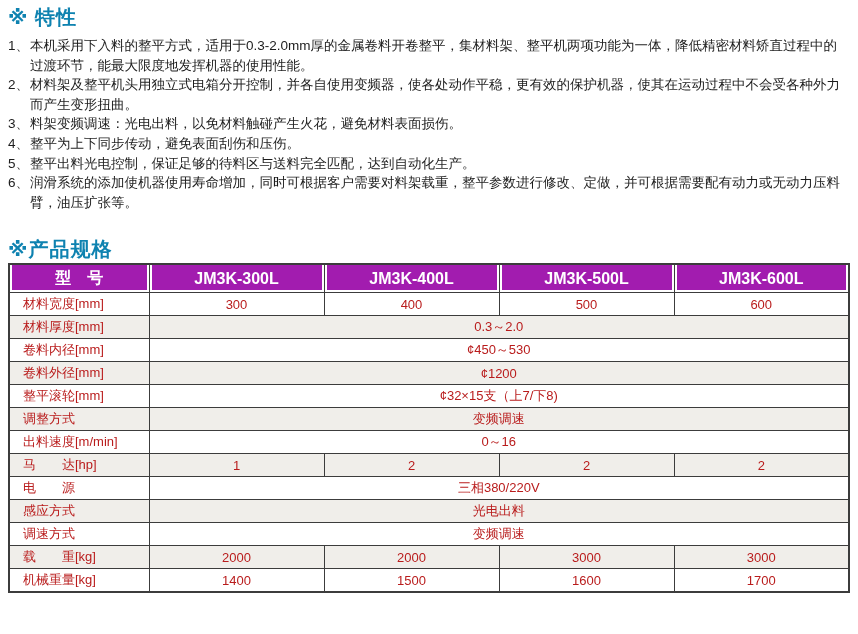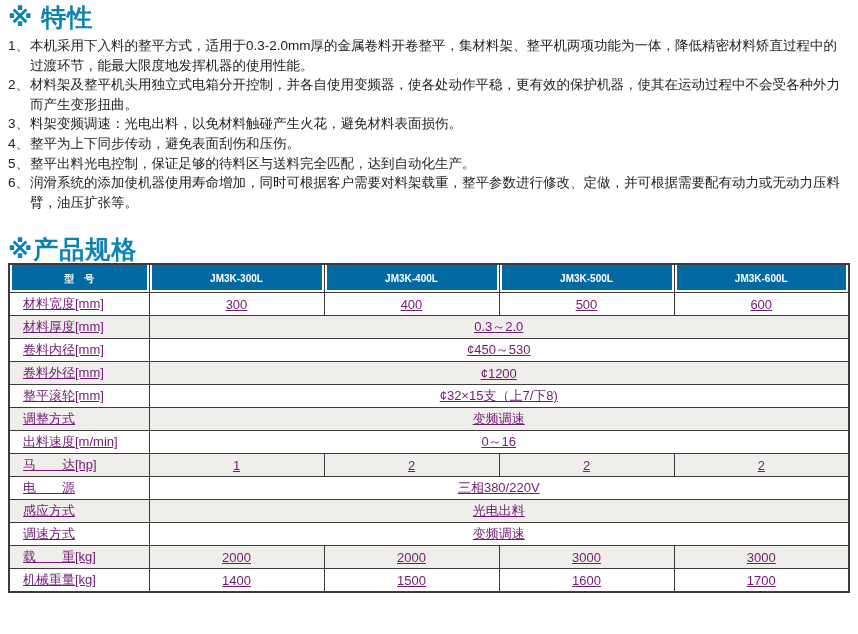--- a/index.html
+++ b/index.html
@@ -5,21 +5,21 @@
   html, body { margin: 0; padding: 0; background: #ffffff; }
   body {
     width: 858px; height: 634px; overflow: hidden;
     font-family: "Liberation Sans", "DejaVu Sans", sans-serif;
     color: #1c1c1c;
   }
   .page { position: relative; width: 842px; padding: 4px 8px 0 8px; }
 
   .section-title {
     color: #0e82b0;
-    font-size: 25px;
+    font-size: 20px;
     font-weight: bold;
     margin: 0;
     line-height: 26px;
     letter-spacing: 1px;
   }
   .features-title { margin-bottom: 6px; }
   .specs-title { margin-top: 24px; margin-bottom: 1px; }
 
   .feature-list { list-style: none; margin: 0; padding: 0; }
   .feature-item {
@@ -40,28 +40,28 @@
   }
   .spec-table th, .spec-table td {
     border: 1px solid #3c3c3c;
     padding: 0;
     text-align: center;
     overflow: hidden;
     white-space: nowrap;
   }
   .spec-table thead th {
     height: 27px;
-    background: #0369a1;
+    background: #a21caf;
     color: #ffffff;
     font-weight: bold;
-    font-size: 10px;
+    font-size: 16px;
     box-shadow: inset 2px 0 0 #ffffff, inset -2px 0 0 #ffffff, inset 0 -2px 0 #ffffff;
     margin-left: 9px;
   }
-  .spec-table tbody td { height: 22px; background: #ffffff; color: #701a75; text-decoration: underline; }
+  .spec-table tbody td { height: 22px; background: #ffffff; color: #b91c1c; }
   .spec-table tbody tr.alt td { background: #f0eeea; }
   .spec-table td.row-label {
     text-align: left;
     padding-left: 13px;
   }
 </style>
 </head>
 <body>
 
 <div class="page">

